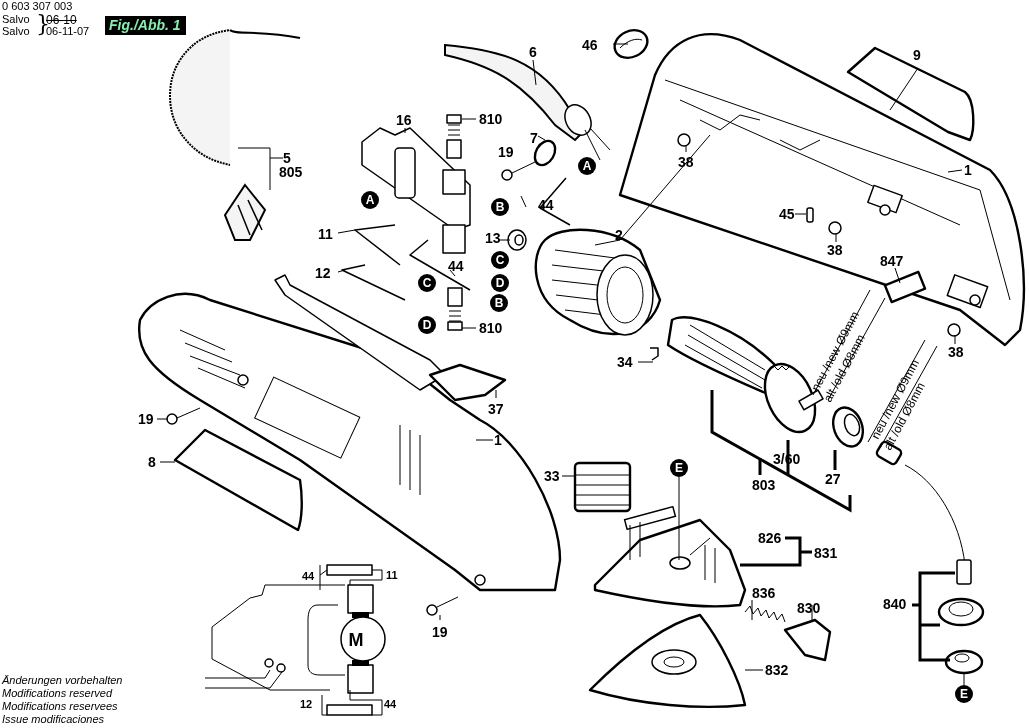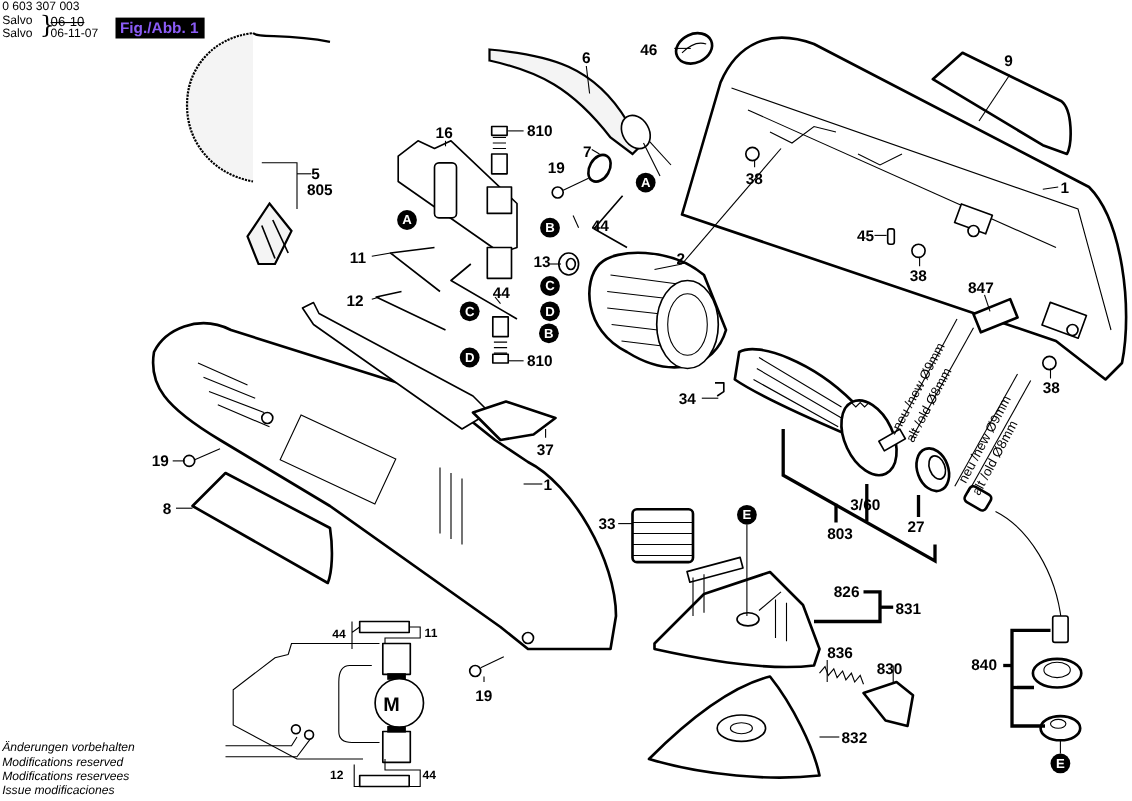--- a/index.html
+++ b/index.html
@@ -4,21 +4,21 @@
 <style>
   html,body{margin:0;padding:0;background:#fff;}
   body{width:1029px;height:728px;position:relative;overflow:hidden;font-family:"Liberation Sans",sans-serif;color:#000;}
   .hdr{position:absolute;font-size:11px;line-height:12px;}
   #partno{left:2px;top:0px;text-align:center;}
   #stand{left:2px;top:13px;}
   #issue{left:2px;top:25px;}
   .stand-val{position:absolute;left:46px;top:13px;font-size:12px;text-decoration:line-through;}
   .issue-val{position:absolute;left:46px;top:25px;font-size:11px;}
   .brace{position:absolute;left:36px;top:12px;font-size:22px;line-height:24px;font-family:"DejaVu Serif",serif;}
-  #figlabel{position:absolute;left:105px;top:16px;background:#000;color:#8b5cf6;font-weight:bold;font-size:14px;padding:1px 5px 1px 4px;line-height:17px;}
+  #figlabel{position:absolute;left:105px;top:16px;background:#000;color:#86efac;font-weight:bold;font-size:14px;padding:1px 5px 1px 4px;line-height:17px;font-style:italic;}
   #footer{position:absolute;left:2px;top:674px;font-size:11px;line-height:13px;font-style:italic;}
   #footer div{white-space:nowrap;}
   svg#diagram{position:absolute;left:0;top:0;}
   .callout{font-family:"Liberation Sans",sans-serif;font-weight:bold;font-size:14px;fill:#000;}
   .small{font-size:11px;font-weight:bold;}
   .note{font-family:"Liberation Sans",sans-serif;font-size:12px;fill:#000;}
   .badge-t{font-family:"Liberation Sans",sans-serif;font-weight:bold;font-size:12px;fill:#fff;}
   .ln{stroke:#000;stroke-width:1;fill:none;}
   .thk{stroke:#000;stroke-width:2.4;fill:#fff;stroke-linejoin:round;}
   .med{stroke:#000;stroke-width:1.5;fill:#fff;stroke-linejoin:round;}

